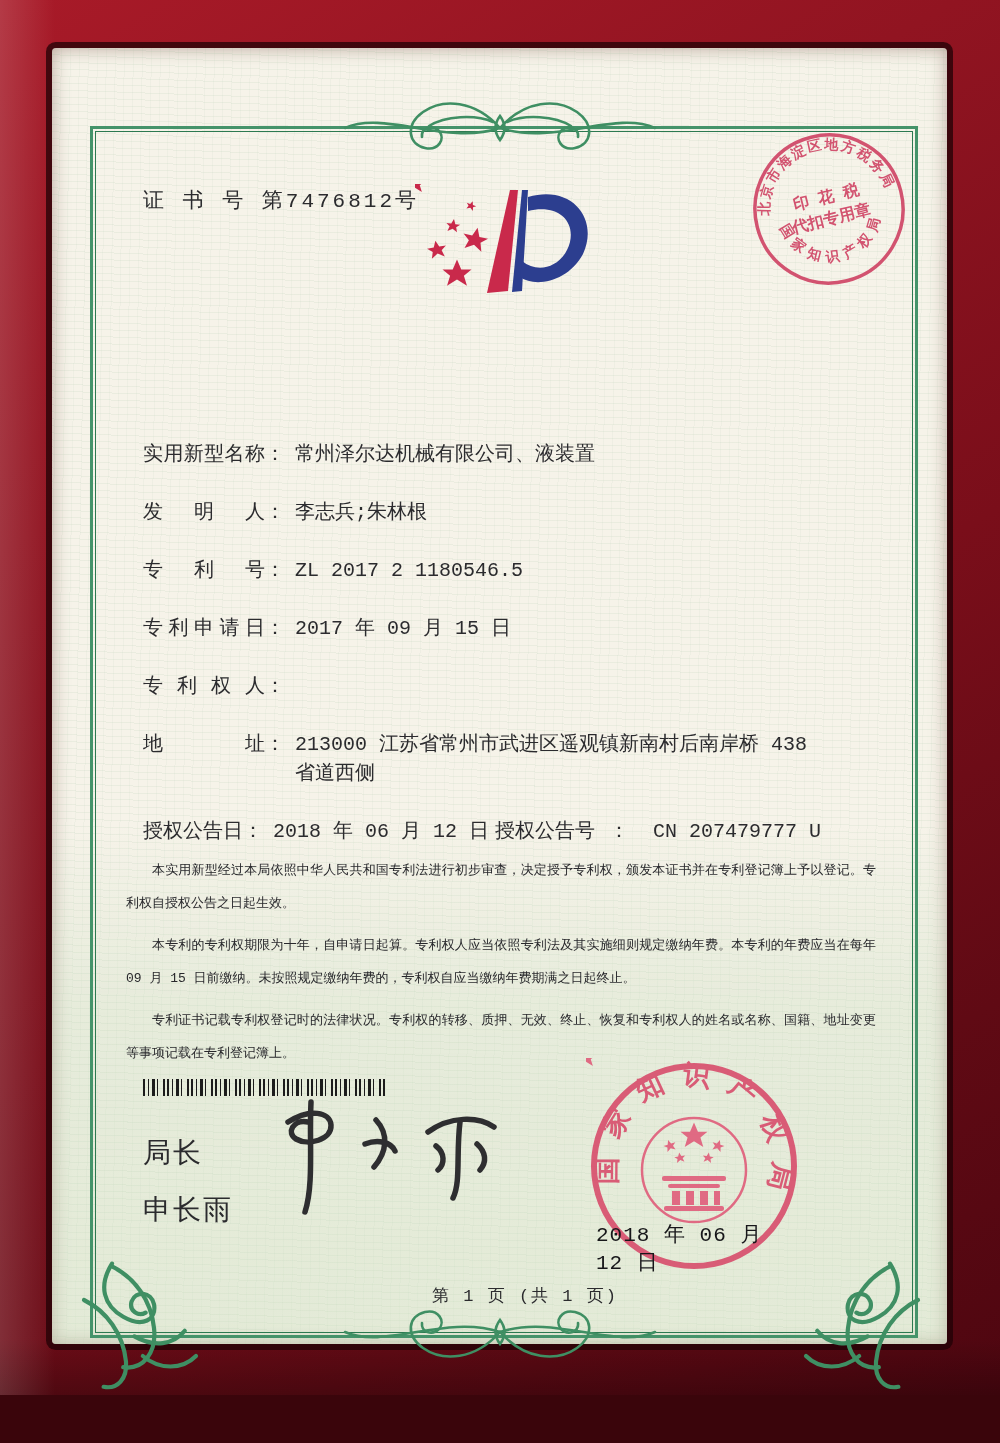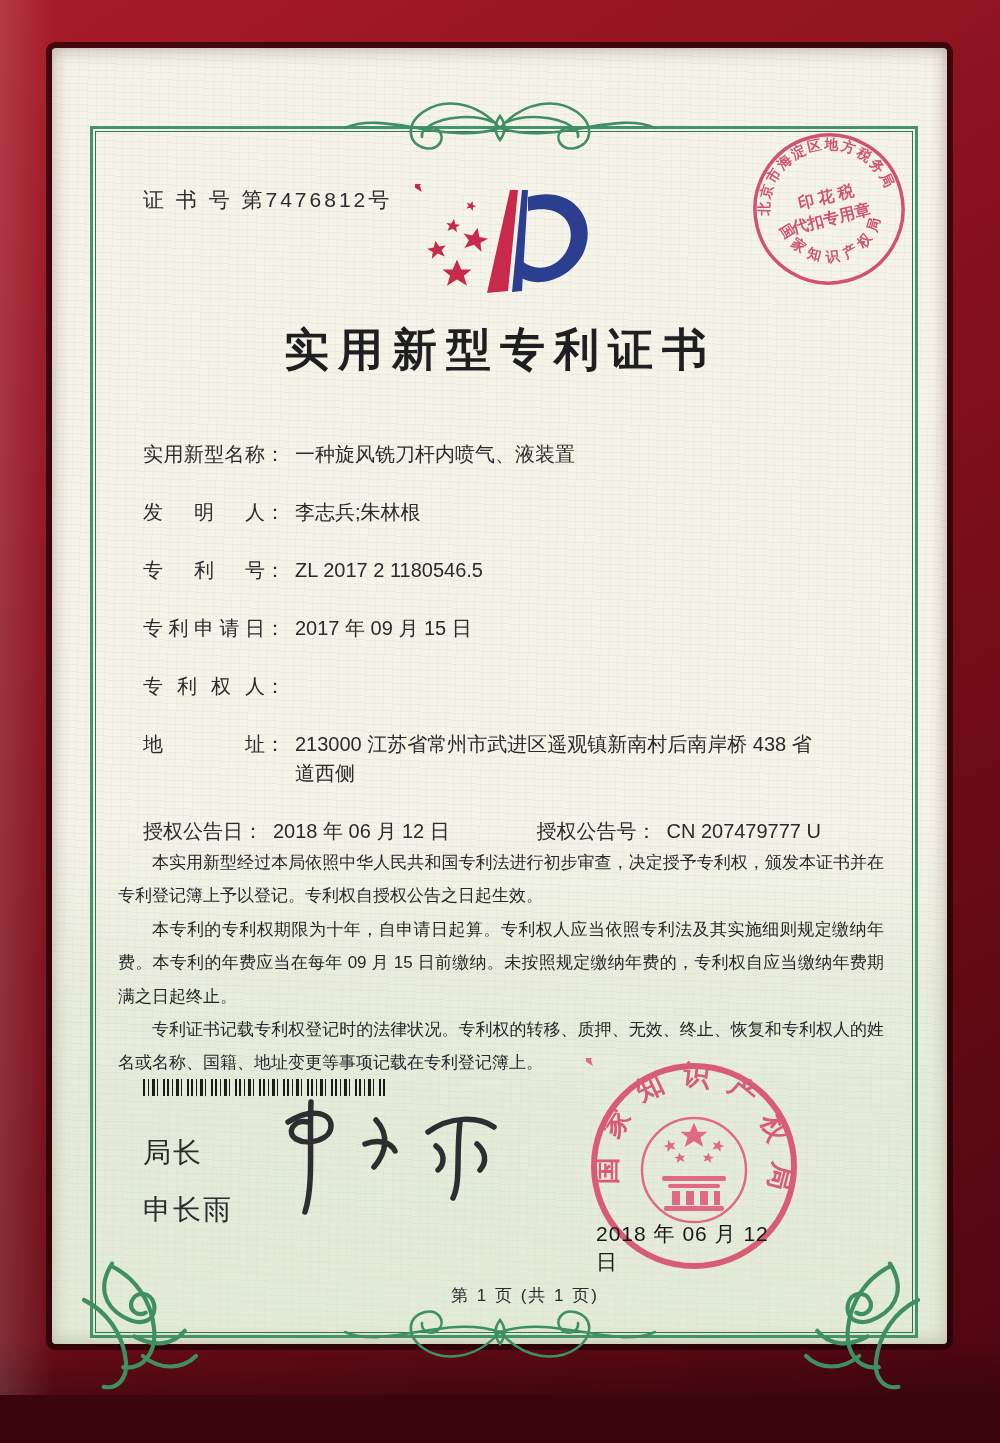--- a/index.html
+++ b/index.html
@@ -1,17 +1,17 @@
 <!DOCTYPE html>
 <html><head>
 <meta charset="utf-8">
 <style>
   html,body{margin:0;padding:0;background:#3a050b;}
   .page{position:relative;width:1000px;height:1395px;overflow:hidden;
-        font-family:Liberation Sans, sans-serif;
+        font-family:Liberation Mono, monospace;
         background:linear-gradient(150deg,#a81a28 0%,#911421 28%,#7a0e1a 55%,#600a14 80%,#4e0610 100%);}
   
   .page::before{content:"";position:absolute;inset:0;
         background:linear-gradient(90deg,rgba(255,255,255,.14),rgba(255,255,255,0) 55px),
                    linear-gradient(0deg,rgba(0,0,0,.25),rgba(0,0,0,0) 55px);
         pointer-events:none;}
   .paper{position:absolute;left:52px;top:48px;right:53px;bottom:51px;
         background:#f6f3e9;border-radius:4px;
         box-shadow:0 0 0 6px rgba(32,2,6,.75), inset 0 0 18px rgba(70,20,10,.35);}
   .texture{position:absolute;left:52px;top:48px;right:53px;bottom:51px;border-radius:4px;
@@ -31,25 +31,25 @@
   .title{position:absolute;left:0;right:0;top:320px;text-align:center;
         font-size:45px;font-weight:bold;letter-spacing:9px;color:#1f1f22;}
 
   .fields{position:absolute;left:143px;top:440px;width:678px;color:#2b2b2e;font-size:20px;}
   .frow{display:flex;line-height:29px;margin-bottom:29px;}
   .f-label{width:122px;flex:none;display:inline-block;text-align:justify;text-align-last:justify;}
   .f-colon{flex:none;}
   .f-value{flex:1;padding-left:10px;}
   .grant-row{display:flex;line-height:29px;}
   .grant-pair{display:flex;}
-  .grant-pair.right{margin-left:auto;}
+  .grant-pair.right{margin-left:auto;gap:14px;}
   .grant-pair .f-value{padding-left:10px;}
 
   .paras{position:absolute;left:118px;top:846px;width:766px;color:#28282c;}
-  .paras p{margin:0;font-size:17px;line-height:33.4px;text-align:justify;text-indent:2em;}
+  .paras p{margin:8px;font-size:13px;line-height:33.4px;text-align:justify;text-indent:2em;}
 
   .barcode{position:absolute;left:143px;top:1079px;width:242px;height:17px;
         background:repeating-linear-gradient(90deg,
           #1c1c1c 0 2px,transparent 2px 5px,
           #1c1c1c 5px 6px,transparent 6px 9px,
           #1c1c1c 9px 12px,transparent 12px 14px,
           #1c1c1c 14px 15px,transparent 15px 20px,
           #1c1c1c 20px 22px,transparent 22px 24px);}
 
   .signer{position:absolute;left:143px;top:1134px;font-size:28px;color:#2b2b2e;}
@@ -138,27 +138,26 @@
     <text font-size="14" fill="#cf4263" letter-spacing="2" font-weight="bold">
       <textPath href="#arcTop" startOffset="8">北京市海淀区地方税务局</textPath>
     </text>
     <text x="79" y="72" text-anchor="middle" font-size="16" font-weight="bold" fill="#cf4263">印 花 税</text>
     <text x="79" y="94" text-anchor="middle" font-size="16" font-weight="bold" fill="#cf4263">代扣专用章</text>
     <text font-size="14" fill="#cf4263" letter-spacing="6" font-weight="bold">
       <textPath href="#arcBot" startOffset="6">国家知识产权局</textPath>
     </text>
   </svg>
 
-  <div class="title">实用新型专利证书</div>
 
   <div class="fields">
     <div class="frow">
       <span class="f-label">实用新型名称</span>
         <span class="f-colon">：</span>
-      <span class="f-value">一种旋风铣刀杆内喷气、液装置</span>
+      <span class="f-value">常州泽尔达机械有限公司、液装置</span>
     </div>
     <div class="frow">
       <span class="f-label">发明人</span>
         <span class="f-colon">：</span>
       <span class="f-value">李志兵;朱林根</span>
     </div>
     <div class="frow">
       <span class="f-label">专利号</span>
         <span class="f-colon">：</span>
       <span class="f-value">ZL 2017 2 1180546.5</span>

